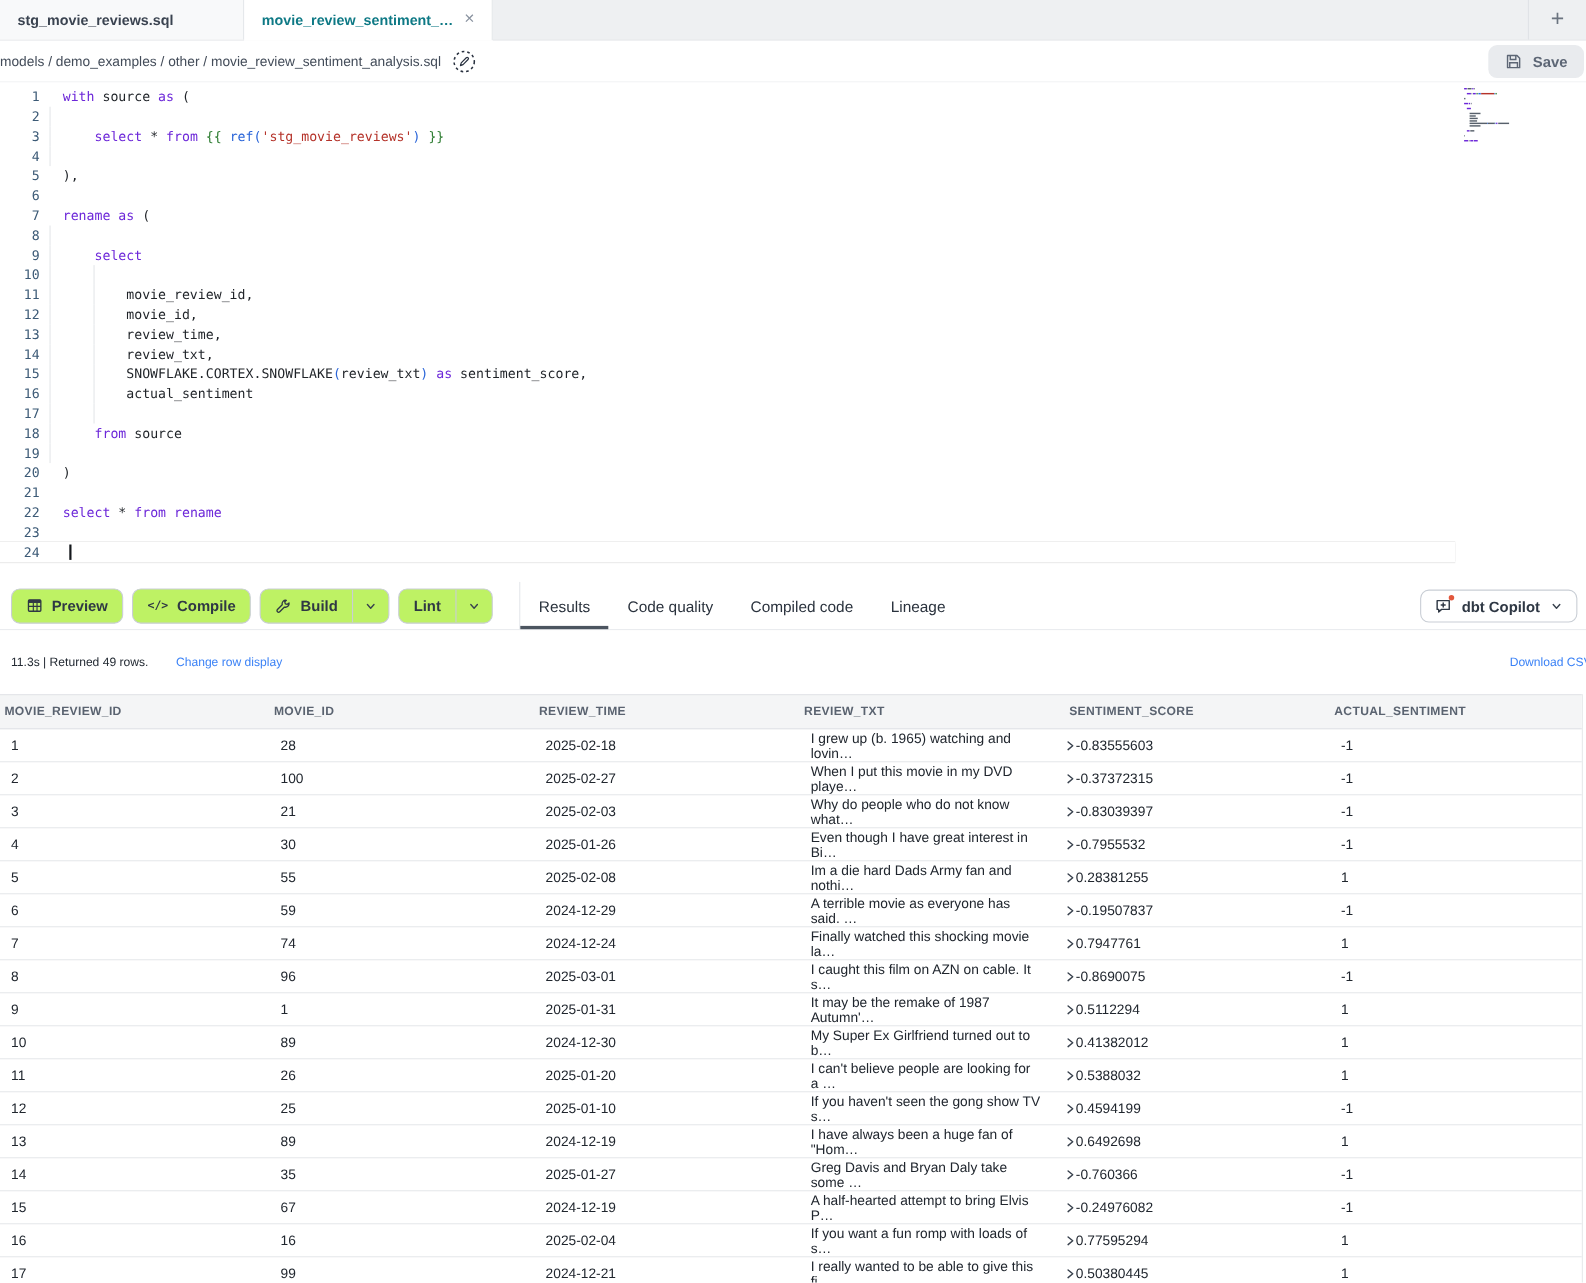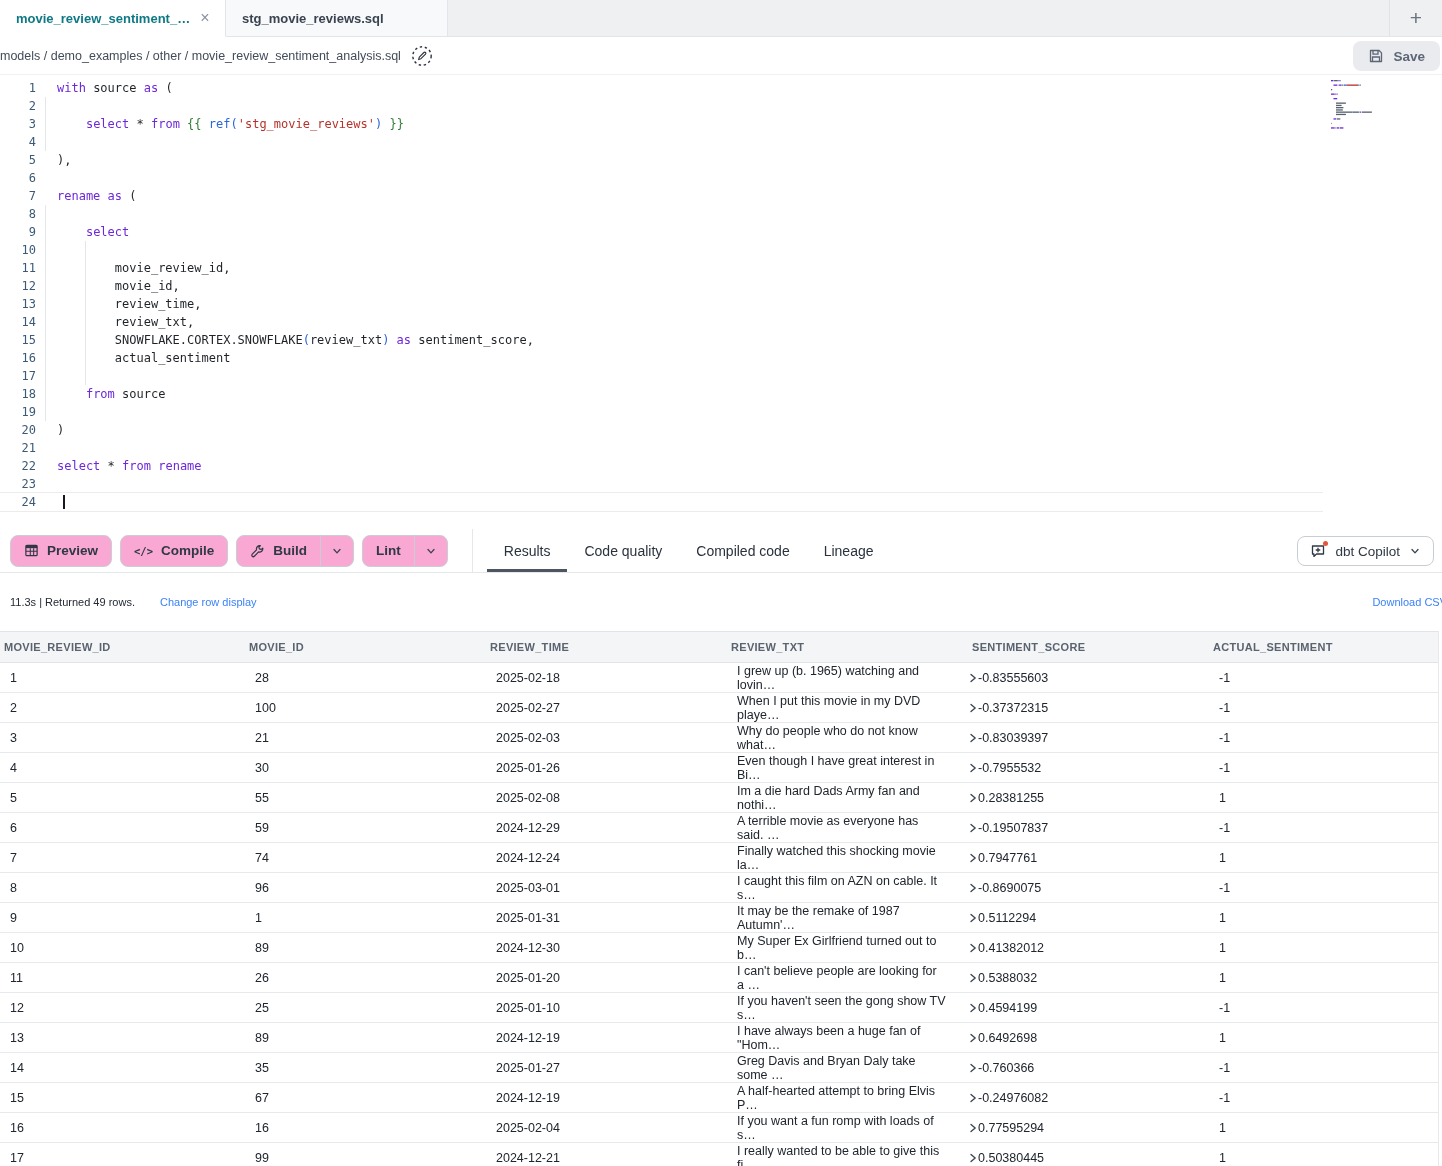--- a/index.html
+++ b/index.html
@@ -35,31 +35,31 @@
   .code{margin-left:21px;position:relative;white-space:pre;color:#1f2328;flex:1}
   .guide{position:absolute;top:0;bottom:0;width:1px;background:#e4e7ea}
   .cursor{position:absolute;left:6px;top:2px;width:2px;height:14px;background:#15181c}
   .tk-kw{color:#6d28d9}.tk-pl{color:#1f2328}.tk-op{color:#1f2328}
   .tk-fn{color:#2b66d9}.tk-pn{color:#2b66d9}.tk-br{color:#2e7d32}.tk-st{color:#b5332a}
   .minimap{position:absolute;top:5px;right:40px;width:72px;height:56px;cursor:pointer}
 
   
   .actionbar{height:44px;display:flex;align-items:center;border-bottom:1px solid #e5e8eb;padding-left:10px;
              box-sizing:border-box;position:relative;background:#fff}
-  .abtn{display:flex;align-items:stretch;height:30px;border:1px solid #c9ced5;border-radius:8px;background:#f9a8d4;
+  .abtn{display:flex;align-items:stretch;height:30px;border:1px solid #c9ced5;border-radius:8px;background:#bef264;
         font-size:13.5px;color:#2f3844;font-weight:600;margin-right:8px;overflow:hidden;cursor:pointer}
   .abtn .seg{display:flex;align-items:center;gap:8px;padding:0 13px}
   .abtn .chev{border-left:1px solid #c9ced5;padding:0 10px;display:flex;align-items:center}
   .codeglyph{font-family:"DejaVu Sans Mono",monospace;font-size:10.5px;font-weight:700;color:#2f3844}
-  .rtabs{display:flex;height:100%;margin-left:16px;border-left:1px solid #e5e8eb;padding-left:14px}
+  .rtabs{display:flex;height:100%;margin-left:16px;border-left:1px solid #e5e8eb;}
   .rtab{display:flex;align-items:center;padding:0 17px;font-size:14px;color:#2a323d;position:relative;cursor:pointer}
   .rtab.active::after{content:"";position:absolute;left:0;right:0;bottom:0;height:3px;background:#4c5560}
   .copilotbtn{position:absolute;right:8px;top:7px;display:flex;align-items:center;gap:9px;height:30px;
               border:1px solid #c9ced5;border-radius:8px;background:#fff;padding:0 12px;font-size:13.5px;
-              font-weight:400;color:#2f3844;font-family:inherit;cursor:pointer}
+              font-weight:700;color:#2f3844;font-family:inherit;cursor:pointer}
   .sparkwrap{position:relative;display:flex}
   .spark-dot{position:absolute;top:-2px;right:-2px;width:5px;height:5px;border-radius:50%;background:#e2573c}
 
   
   .statusrow{height:58px;display:flex;align-items:center;padding-left:10px;position:relative;font-size:11px;
              background:#fff;color:#232a33}
   .link{color:#3b82f6;cursor:pointer}
   .crd{margin-left:25px}
   .dcsv{position:absolute;right:-5px}
 
@@ -74,26 +74,26 @@
   .txtcell{display:flex;align-items:center;gap:22px}
   .rowchev{display:flex;align-items:center;cursor:pointer;flex:0 0 auto}
   svg.icon{display:block}
 </style>
 </head>
 <body>
 
 <div class="app">
 
   <div class="tabbar">
+    <div class="ftab inactive">
+      <span>stg_movie_reviews.sql</span>
+    </div>
     <div class="ftab active">
       <span>movie_review_sentiment_…</span>
       <span class="close">×</span>
-    </div>
-    <div class="ftab inactive">
-      <span>stg_movie_reviews.sql</span>
     </div>
     <div class="newtab">+</div>
   </div>
 
   <div class="crumbrow">
     <span class="crumb">models / demo_examples / other / movie_review_sentiment_analysis.sql</span>
     <span class="copilot-badge">
       <svg class="icon" width="22" height="22" viewBox="0 0 22 22">
         <circle cx="11" cy="11" r="9.2" fill="none" stroke="#2a3240" stroke-width="1.4" stroke-dasharray="2.4 2.7"></circle>
         <path d="M7.6 14.6l.7-2.5 4.6-4.6a1.15 1.15 0 0 1 1.63 1.63l-4.6 4.6z" fill="none" stroke="#2a3240" stroke-width="1.1" stroke-linejoin="round"></path>

